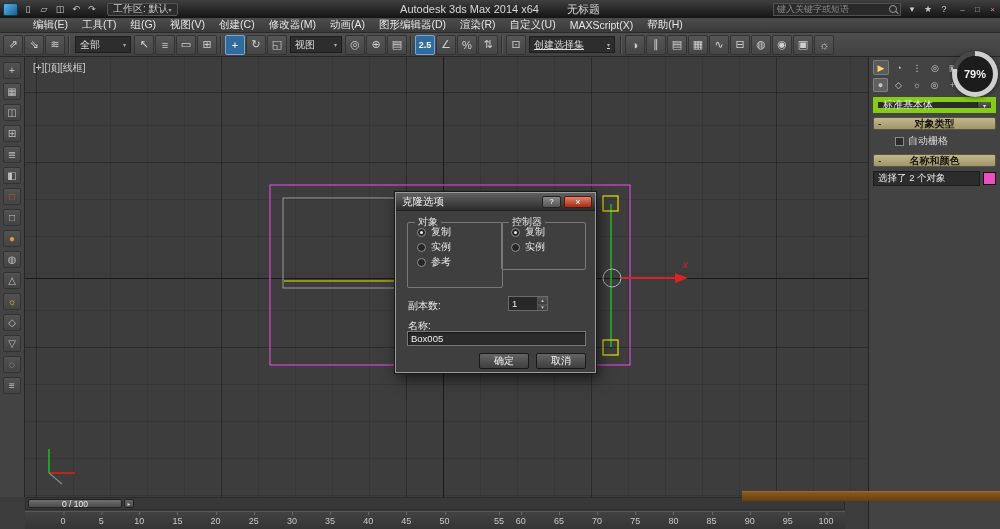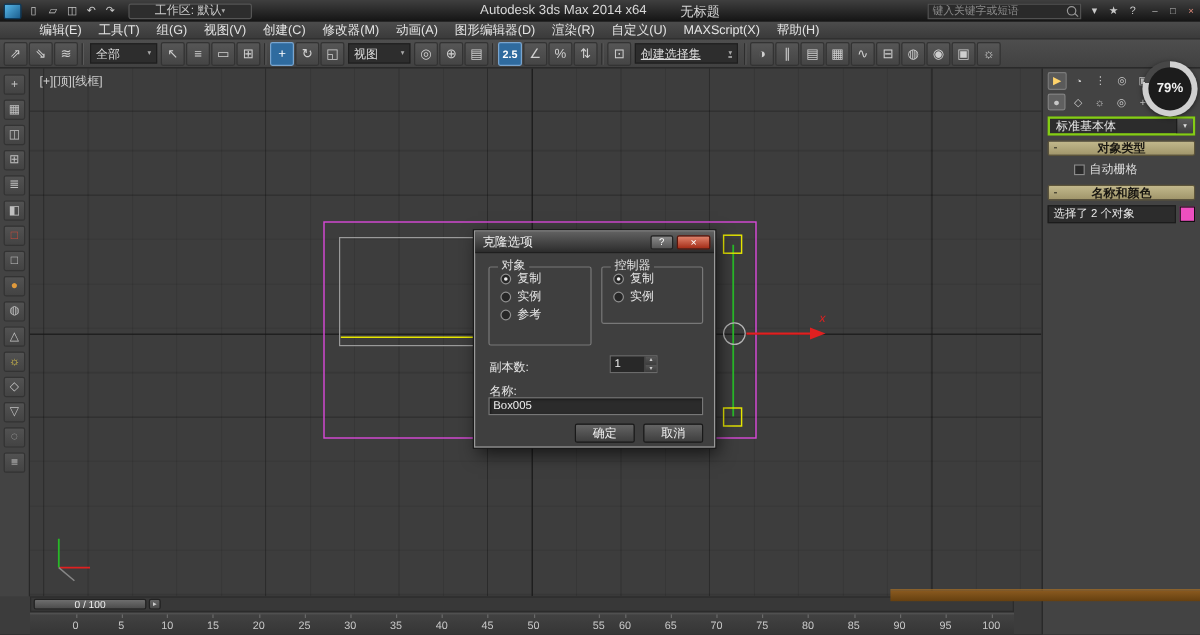--- a/index.html
+++ b/index.html
@@ -4,21 +4,21 @@
 <style>
   *{margin:0;padding:0;box-sizing:border-box;}
   html,body{width:1000px;height:529px;overflow:hidden;background:#222;}
   .app{position:relative;width:1000px;height:529px;font-family:"Liberation Sans","DejaVu Sans",sans-serif;background:#3c3c3c;overflow:hidden;color:#ddd;}
 
   
   .titlebar{position:absolute;left:0;top:0;width:1000px;height:18px;background:linear-gradient(#3f3f3f,#141414);display:flex;align-items:center;font-size:10px;z-index:10;}
   .tb-left{display:flex;align-items:center;gap:3px;padding-left:3px;z-index:2;}
   .logo{width:15px;height:13px;border-radius:2px;background:linear-gradient(135deg,#57b7e8,#1b5e8f);border:1px solid #0d3a5c;}
   .qi{width:14px;height:13px;display:flex;align-items:center;justify-content:center;color:#c9c9c9;font-size:9px;}
-  .workspace-drop{display:flex;align-items:center;gap:0;background:#2d2d2d;border:1px solid #555;border-radius:2px;padding:0 21px;height:13px;color:#ccc;margin-left:5px;}
+  .workspace-drop{display:flex;align-items:center;gap:0;background:#2d2d2d;border:1px solid #555;border-radius:2px;padding:0 5px;height:13px;color:#ccc;margin-left:5px;}
   .caret{font-size:6px;color:#aaa;}
   .tb-title{position:absolute;left:0;right:0;top:0;height:18px;display:flex;align-items:center;justify-content:center;gap:28px;color:#d8d8d8;pointer-events:none;font-size:11px;}
   .tb-right{margin-left:auto;display:flex;align-items:center;gap:4px;padding-right:0;z-index:2;}
   .search{display:flex;align-items:center;background:#2a2a2a;border:1px solid #515151;height:13px;width:128px;padding:0 3px;gap:3px;}
   .search .ph{color:#8a8a8a;font-size:9px;flex:1;white-space:nowrap;overflow:hidden;}
   .mag{width:8px;height:8px;border:1px solid #999;border-radius:50%;position:relative;flex:none;}
   .mag::after{content:"";position:absolute;width:4px;height:1px;background:#999;right:-3px;bottom:-1px;transform:rotate(45deg);}
   .wc-btn{width:15px;height:12px;display:flex;align-items:center;justify-content:center;font-size:8px;color:#bbb;}
   .wc-btn.close{color:#e08a7a;}
 
@@ -52,21 +52,21 @@
   .scene{position:absolute;left:0;top:0;z-index:2;}
 
   
   .rightpanel{position:absolute;left:868px;top:57px;width:132px;height:472px;background:#434343;border-left:1px solid #242424;z-index:6;}
   .cp-tabs{display:flex;gap:2px;padding:3px 4px 1px;}
   .tab-icon{width:16px;height:15px;display:flex;align-items:center;justify-content:center;font-size:9px;color:#c8c8c8;border-radius:2px;}
   .tab-icon.active{background:#5a5a5a;box-shadow:inset 0 0 0 1px #7a7a7a;color:#ffd36b;}
   .cp-cats{display:flex;gap:3px;padding:2px 4px 3px;}
   .cat-icon{width:15px;height:14px;display:flex;align-items:center;justify-content:center;font-size:9px;color:#c8c8c8;border-radius:2px;}
   .cat-icon.active{background:#606060;box-shadow:inset 0 0 0 1px #828282;}
-  .cp-drop{margin:2px 4px;height:16px;background:#2c2c2c;border:2px solid #84cc16;display:flex;align-items:center;justify-content:space-between;padding-left:5px;font-size:10px;color:#e6e6e6;}
+  .cp-drop{margin:2px 4px;height:16px;background:#2c2c2c;border:5px solid #84cc16;display:flex;align-items:center;justify-content:space-between;padding-left:5px;font-size:10px;color:#e6e6e6;}
   .cp-drop .dbtn{width:14px;height:100%;background:linear-gradient(#5a5a5a,#3f3f3f);border-left:1px solid #1d1d1d;display:flex;align-items:center;justify-content:center;font-size:6px;color:#ddd;}
   .rollout{margin:4px 4px 0;height:13px;background:linear-gradient(var(--beige-light),var(--beige-dark));border:1px solid #5c543a;border-radius:2px;display:flex;align-items:center;justify-content:center;font-size:10px;color:#191712;position:relative;font-weight:bold;}
   .rollout .minus{position:absolute;left:4px;font-weight:normal;}
   .autogrid{display:flex;align-items:center;gap:4px;padding:4px 0 2px 26px;font-size:10px;color:#dcdcdc;}
   .cbx{width:9px;height:9px;background:#2b2b2b;border:1px solid #8a8a8a;}
   .obj-grid{display:grid;grid-template-columns:1fr 1fr;gap:2px;margin:3px 4px;}
   .obj-btn{height:13px;background:linear-gradient(var(--beige-light),var(--beige-dark));border:1px solid #6e6546;border-radius:2px;display:flex;align-items:center;justify-content:center;font-size:9.5px;color:#1f1c12;overflow:hidden;white-space:nowrap;}
   .namerow{display:flex;align-items:center;gap:3px;margin:4px 4px;}
   .namefield{flex:1;height:15px;background:#2c2c2c;border:1px solid #1c1c1c;display:flex;align-items:center;padding-left:4px;font-size:9.5px;color:#e8e8e8;white-space:nowrap;overflow:hidden;}
   .swatch{width:13px;height:13px;flex:none;background:var(--swatch-pink);border:1px solid #111;}
@@ -85,21 +85,21 @@
   .tick-label::before{content:"";position:absolute;left:50%;top:-4px;width:1px;height:3px;background:#6a6a6a;}
 
   
   .dialog{position:absolute;left:395px;top:192px;width:201px;height:181px;background:#3f3f3f;border:1px solid #9a9a9a;box-shadow:0 0 0 1px #1a1a1a,3px 5px 14px rgba(0,0,0,.65);z-index:30;}
   .dlg-title{height:18px;background:linear-gradient(#616161,#2c2c2c);display:flex;align-items:center;padding:0 3px 0 6px;color:#f0f0f0;border-bottom:1px solid #1f1f1f;}
   .dlg-title-text{flex:1;font-size:10.5px;}
   .dlg-help{width:19px;height:12px;background:linear-gradient(#8a8a8a,#555);border:1px solid #222;border-radius:2px;display:flex;align-items:center;justify-content:center;font-size:8px;color:#fff;margin-right:3px;}
   .dlg-close{width:28px;height:12px;background:linear-gradient(#e2836c,#a32c17);border:1px solid #5d150a;border-radius:2px;display:flex;align-items:center;justify-content:center;font-size:9px;color:#fff;}
   .dlg-body{position:relative;height:162px;}
   .grp{position:absolute;border:1px solid #787878;border-radius:2px;}
-  .grp-obj{left:11px;top:11px;width:86px;height:66px;}
+  .grp-obj{left:11px;top:11px;width:96px;height:66px;}
   .grp-ctrl{left:105px;top:11px;width:85px;height:48px;}
   .grp-label{position:absolute;top:-6px;left:7px;background:#3f3f3f;padding:0 3px;font-size:10px;color:#e2e2e2;line-height:10px;}
   .radio-row{display:flex;align-items:center;gap:5px;padding:3px 0 0 9px;height:15px;}
   .rb{width:9px;height:9px;border-radius:50%;background:#262626;border:1px solid #909090;position:relative;flex:none;}
   .rb.sel::after{content:"";position:absolute;left:2px;top:2px;width:3px;height:3px;border-radius:50%;background:#efefef;}
   .rlbl{font-size:10px;color:#e6e6e6;}
   .copies-lbl{position:absolute;left:12px;top:88px;color:#e6e6e6;font-size:10px;}
   .spinner{position:absolute;left:112px;top:85px;width:40px;height:15px;background:#282828;border:1px solid #6b6b6b;display:flex;}
   .spin-val{flex:1;font-size:9.5px;color:#eee;display:flex;align-items:center;padding-left:3px;}
   .spin-btns{width:10px;display:flex;flex-direction:column;border-left:1px solid #555;}

